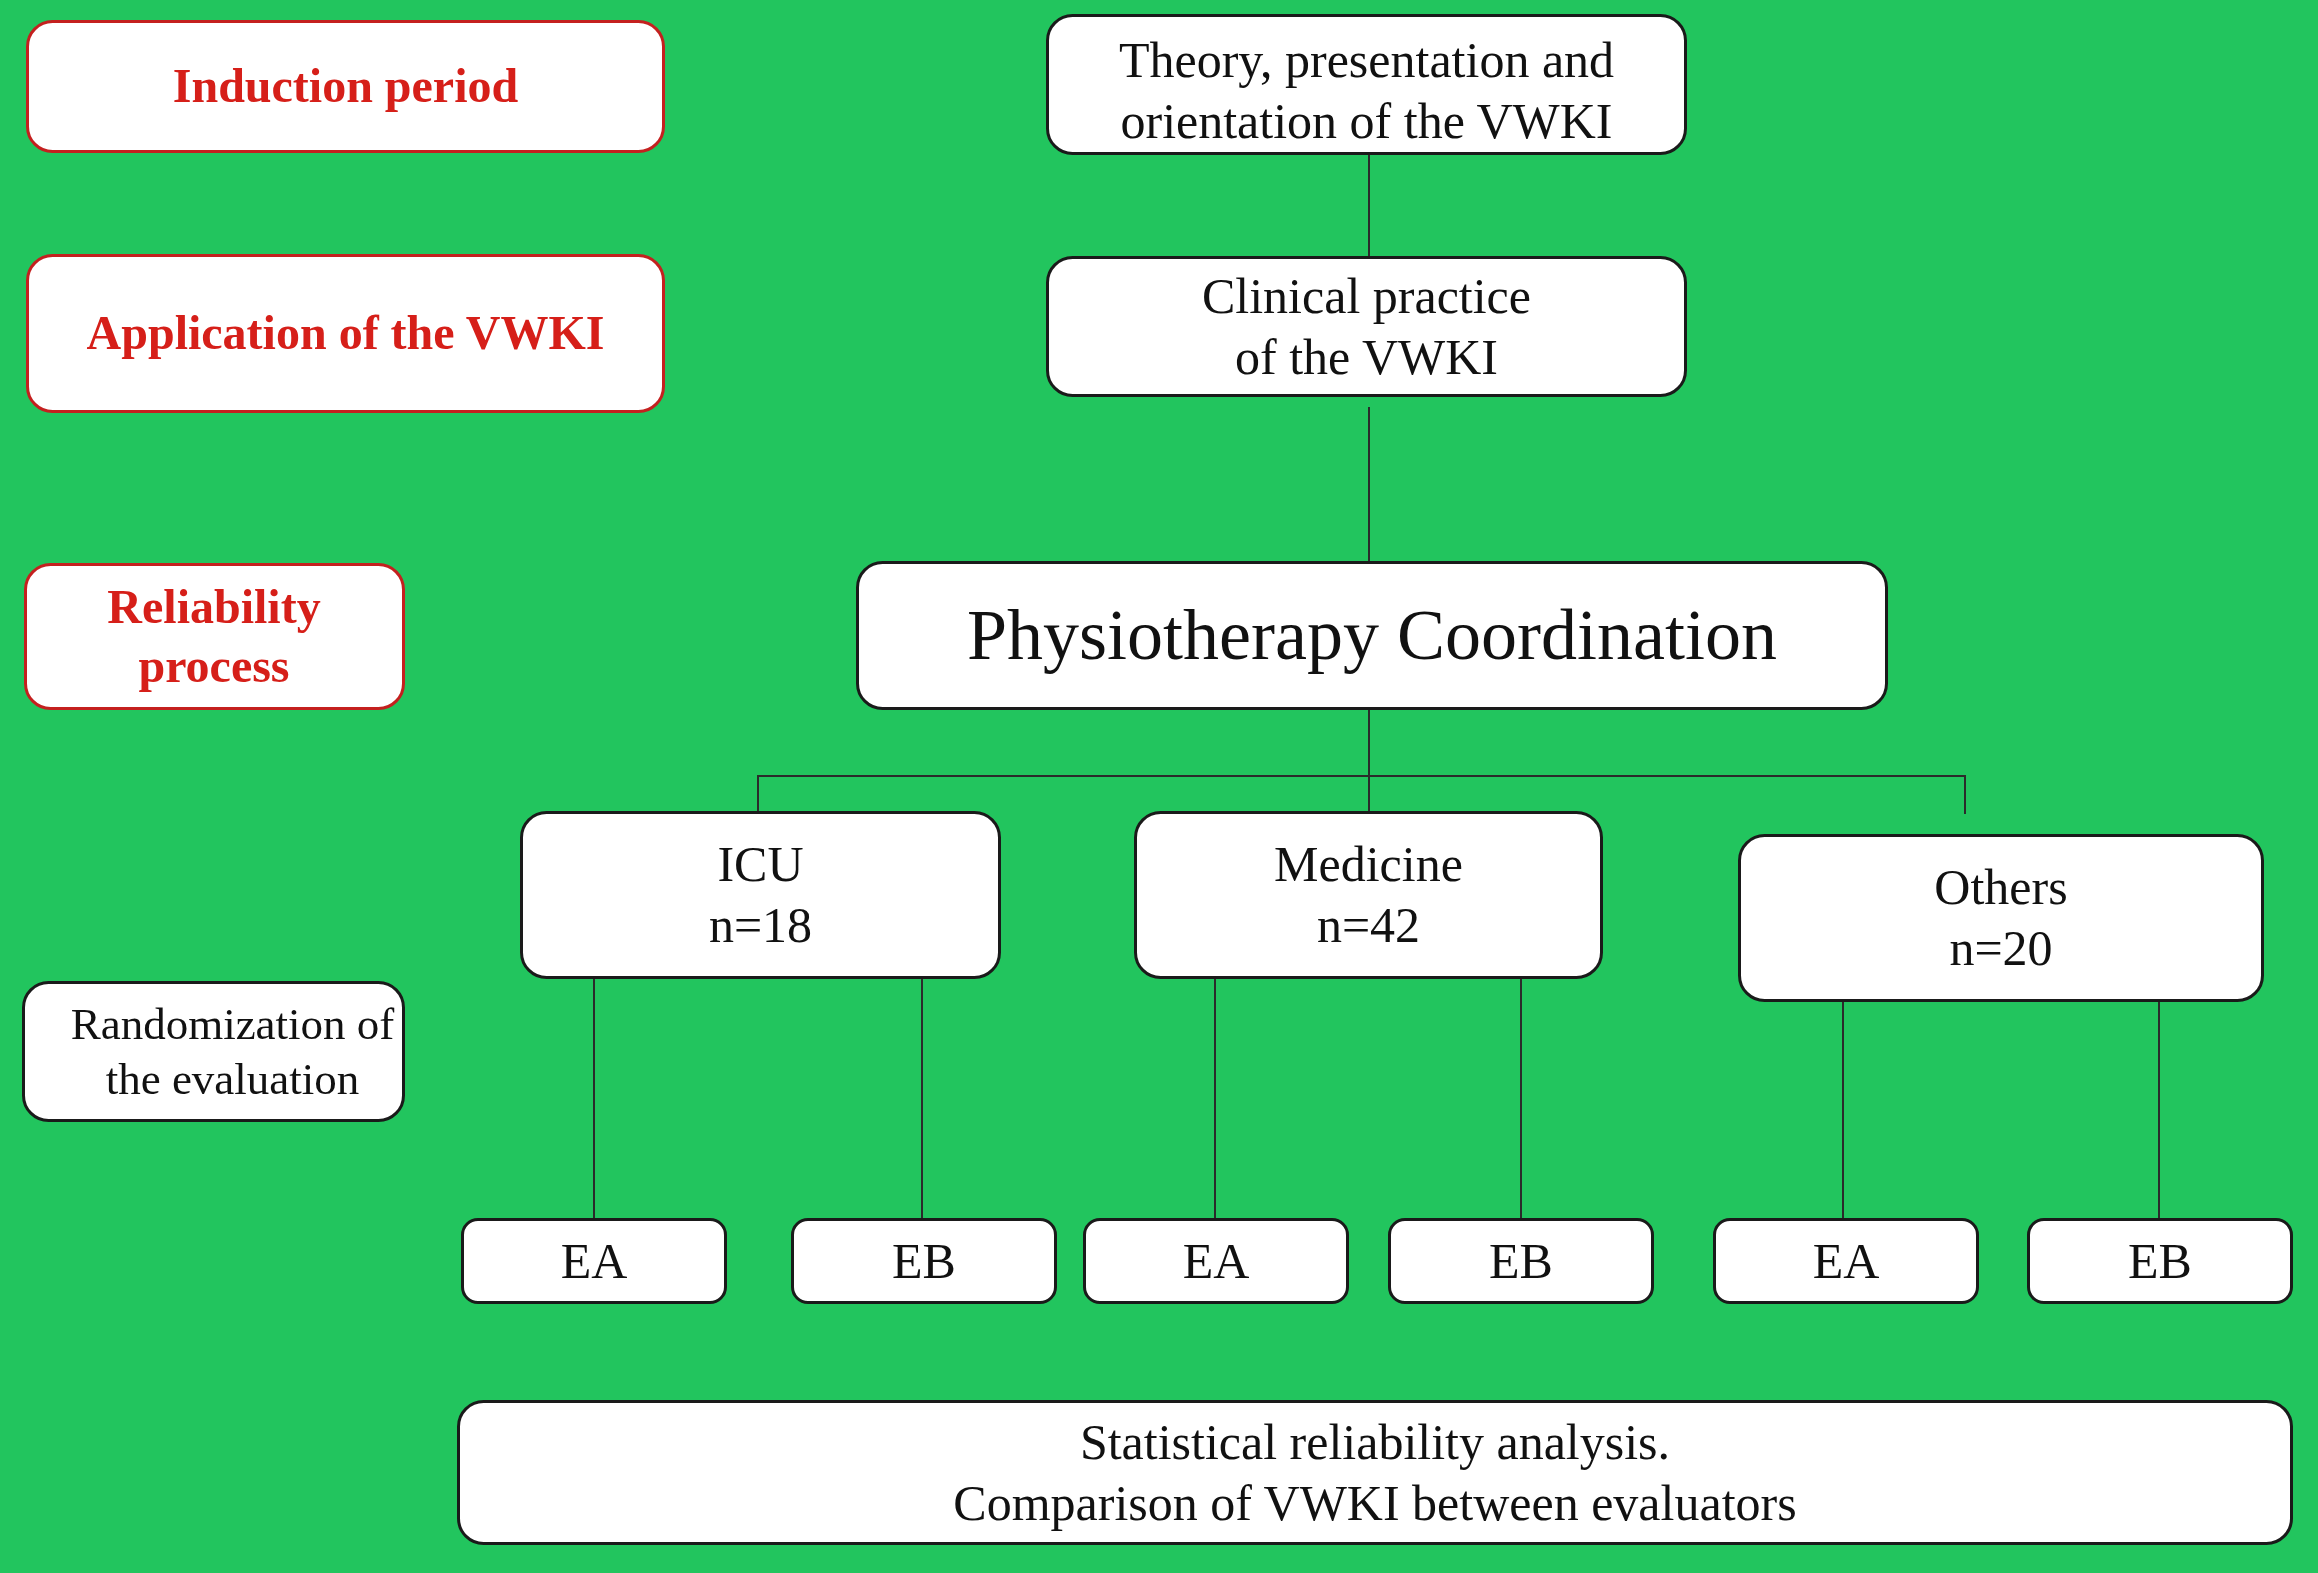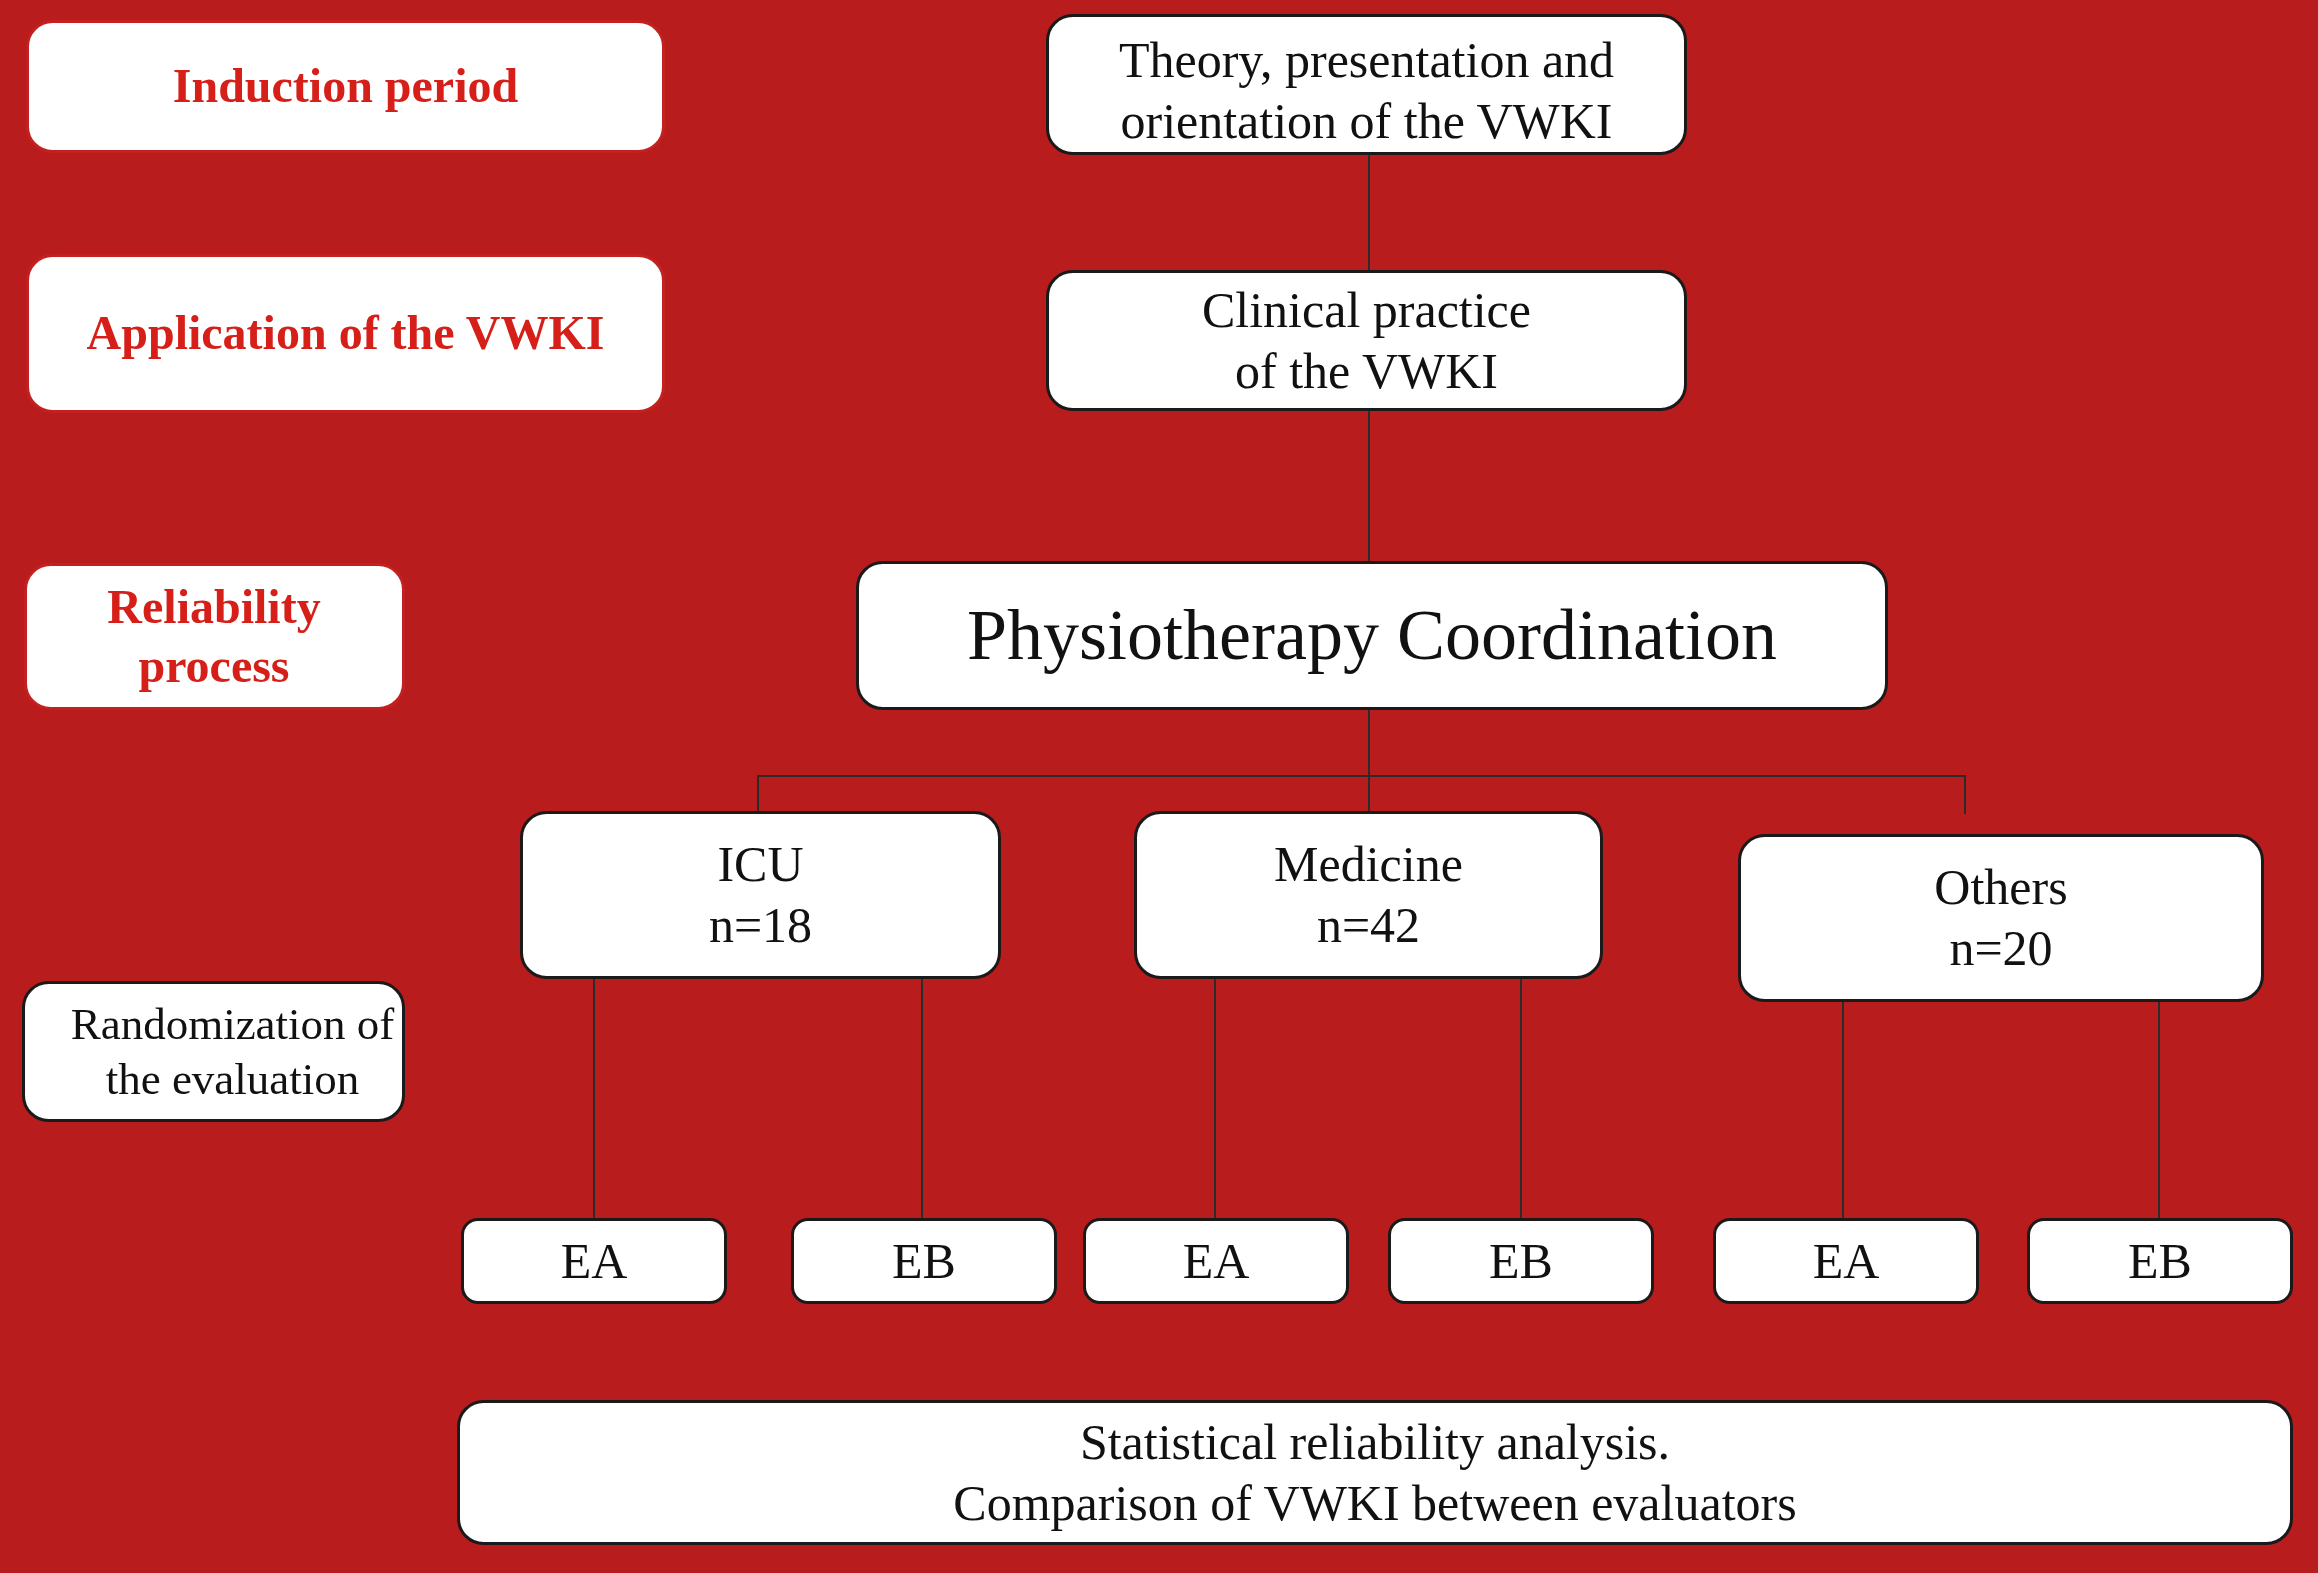--- a/index.html
+++ b/index.html
@@ -5,21 +5,21 @@
 <style>
   html, body {
     margin: 0;
     padding: 0;
     background: #ffffff;
   }
   #canvas {
     position: relative;
     width: 2319px;
     height: 1573px;
-    background: #b91c1c;
+    background: #22c55e;
     font-family: "Liberation Serif", "DejaVu Serif", serif;
     overflow: hidden;
   }
 
   
   .node {
     position: absolute;
     box-sizing: border-box;
     display: flex;
     align-items: center;
@@ -101,21 +101,21 @@
   <div class="conn v" style="left:1520px; top:976px; height:246px;"></div>
 
   <div class="conn v" style="left:1842px; top:976px; height:246px;"></div>
   <div class="conn v" style="left:2158px; top:976px; height:246px;"></div>
 
   <div class="node t-64" style="left:1046px; top:14px; width:641px; height:141px;align-items:flex-end;">
     <span>Theory, presentation and
 orientation of the VWKI</span>
   </div>
 
-  <div class="node t-64" style="left:1046px; top:270px; width:641px; height:141px;">
+  <div class="node t-64" style="left:1046px; top:256px; width:641px; height:141px;">
     <span>Clinical practice
 of the VWKI</span>
   </div>
 
   <div class="node t-68" style="left:856px; top:561px; width:1032px; height:149px;">
     <span>Physiotherapy Coordination</span>
   </div>
 
   <div class="node t-64" style="left:520px; top:811px; width:481px; height:168px;">
     <span><span>ICU</span><br><span>n=18</span></span>

